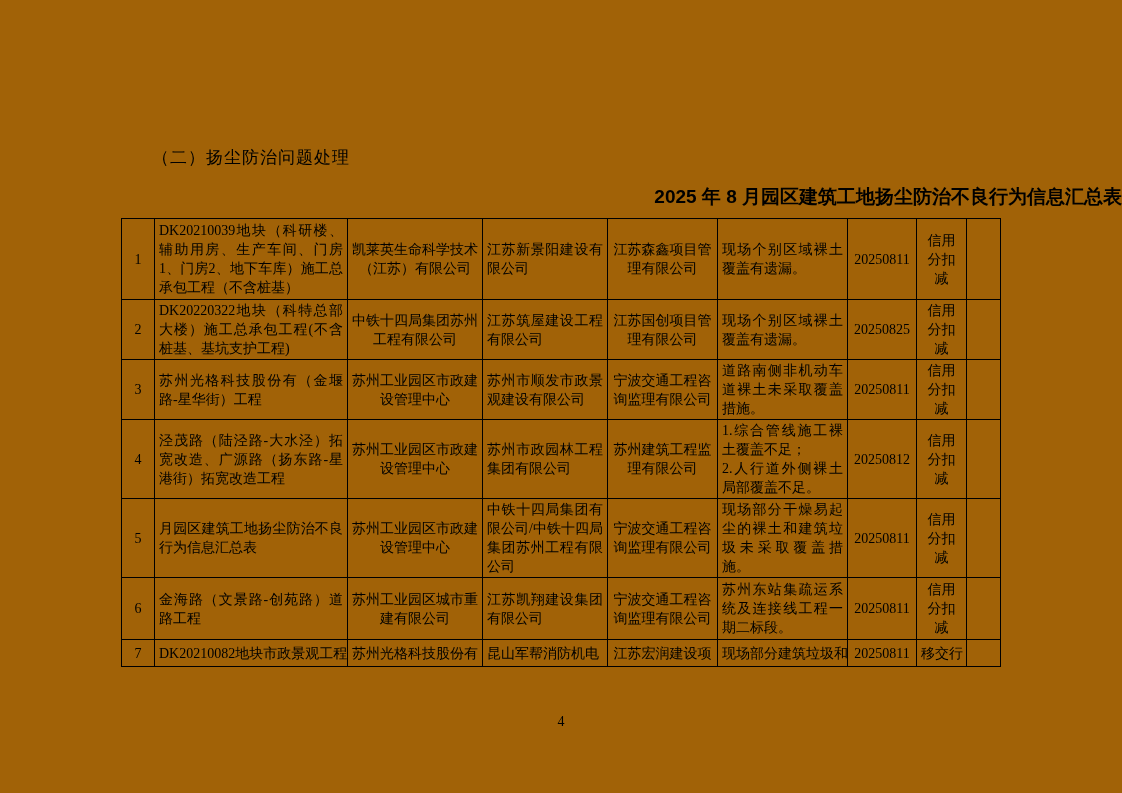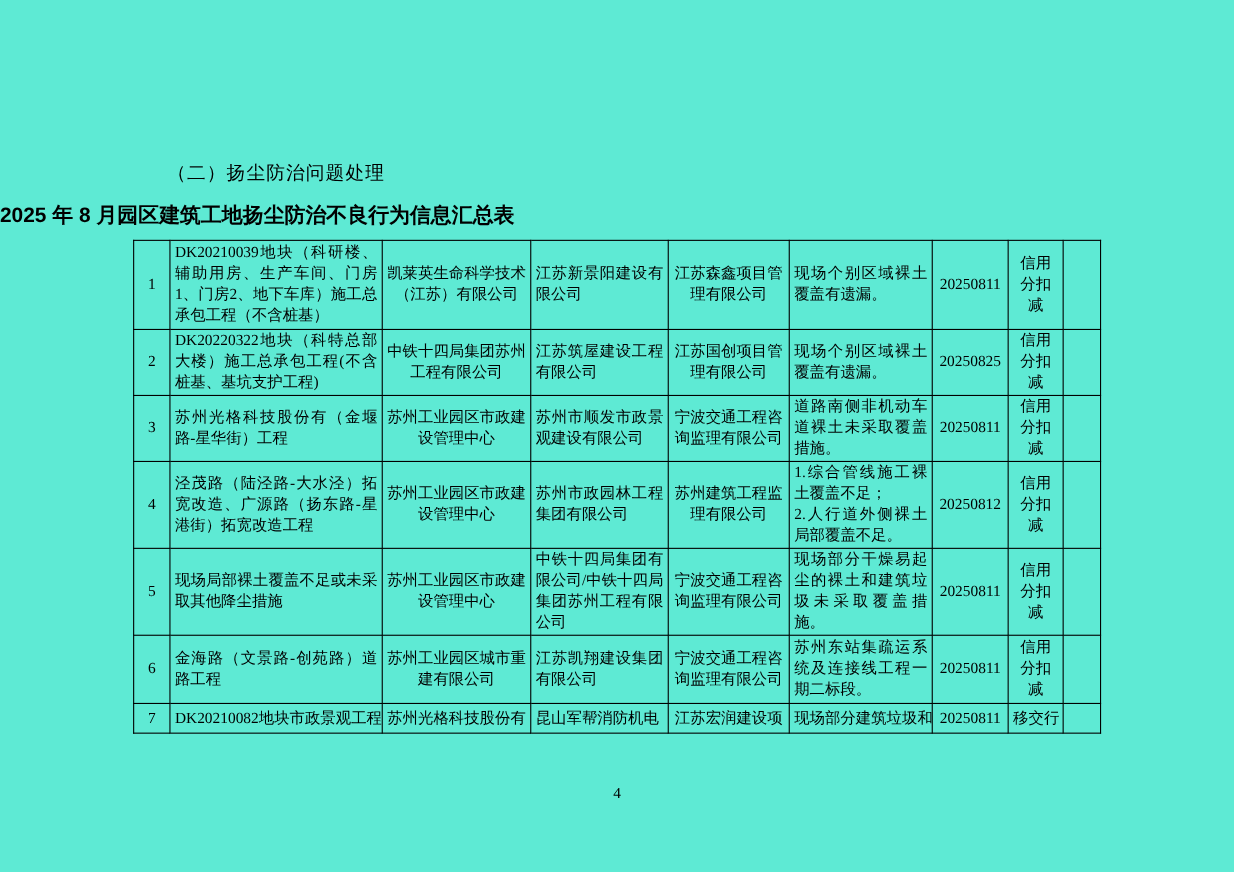--- a/index.html
+++ b/index.html
@@ -4,40 +4,40 @@
 <style>
   html, body {
     margin: 0;
     padding: 0;
     background: #ffffff;
   }
   .page {
     position: relative;
     width: 1122px;
     height: 793px;
-    background: #5eead4;
+    background: #a16207;
     font-family: "Liberation Serif", "DejaVu Serif", serif;
     color: #000000;
     overflow: hidden;
   }
   .section-heading {
     position: absolute;
     left: 152px;
     top: 146px;
     font-size: 17px;
     line-height: 24px;
     letter-spacing: 1px;
     font-family: "Liberation Serif", "DejaVu Serif", serif;
   }
   .table-title {
     position: absolute;
     left: 0;
     top: 184px;
     width: 1122px;
-    text-align: left;
+    text-align: right;
     font-size: 19px;
     font-weight: bold;
     font-family: "Liberation Sans", "DejaVu Sans", sans-serif;
     line-height: 26px;
   }
   table.report {
     position: absolute;
     left: 121px;
     top: 218px;
     width: 879px;
@@ -150,21 +150,21 @@
         <td class="c">苏州建筑工程监理有限公司</td>
         <td class="l pre">1.综合管线施工裸土覆盖不足；
 2.人行道外侧裸土局部覆盖不足。</td>
         <td class="c">20250812</td>
         <td class="c">信用分扣减</td>
         <td class="c"></td>
       </tr>
 
       <tr class="r5">
         <td class="c">5</td>
-        <td class="l">现场局部裸土覆盖不足或未采取其他降尘措施</td>
+        <td class="l">月园区建筑工地扬尘防治不良行为信息汇总表</td>
         <td class="c">苏州工业园区市政建设管理中心</td>
         <td class="l">中铁十四局集团有限公司/中铁十四局集团苏州工程有限公司</td>
         <td class="c">宁波交通工程咨询监理有限公司</td>
         <td class="l pre">现场部分干燥易起尘的裸土和建筑垃圾未采取覆盖措施。</td>
         <td class="c">20250811</td>
         <td class="c">信用分扣减</td>
         <td class="c"></td>
       </tr>
 
       <tr class="r6">

